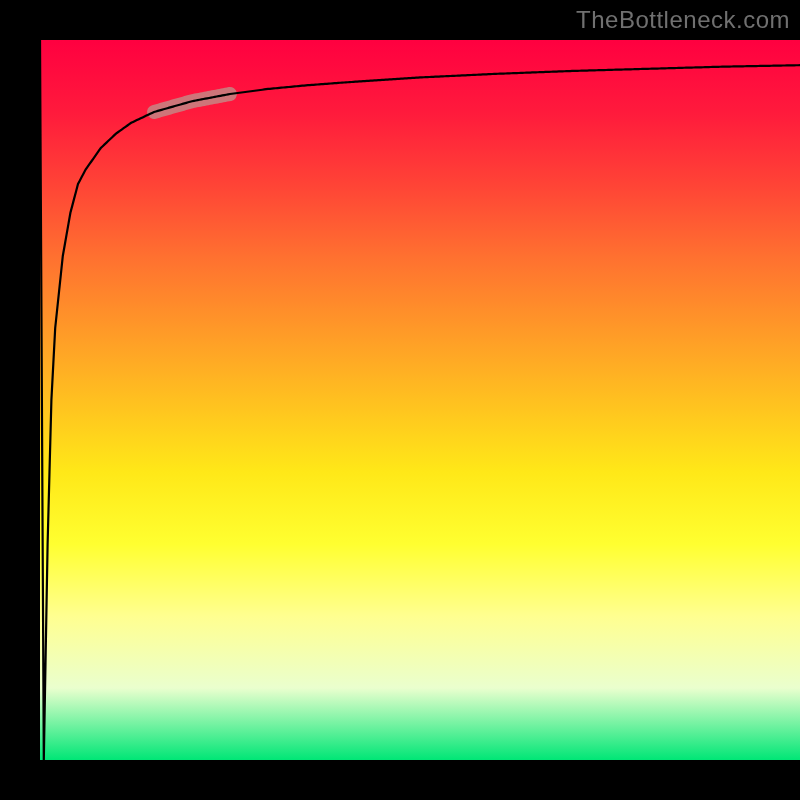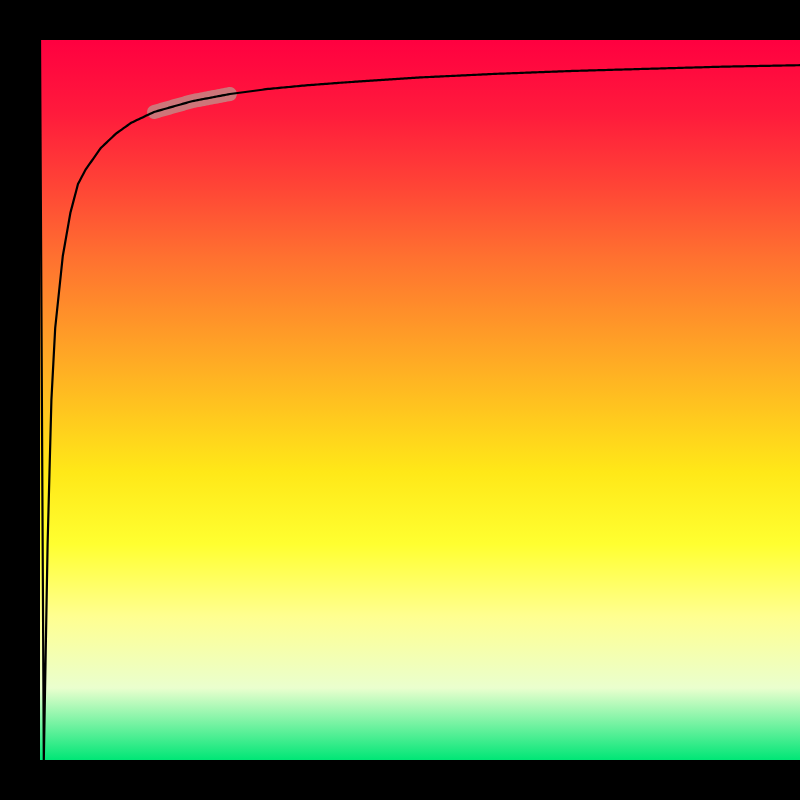--- a/index.html
+++ b/index.html
@@ -61,13 +61,14 @@
 
 <div class="frame">
   <div class="plot">
     <svg class="curve" viewBox="0 0 760 720" preserveAspectRatio="none">
 
       <path d="M114.00 72.00 L115.90 71.46 L117.80 70.92 L119.70 70.38 L121.60 69.84 L123.50 69.30 L125.40 68.76 L127.30 68.22 L129.20 67.68 L131.10 67.14 L133.00 66.60 L134.90 66.06 L136.80 65.52 L138.70 64.98 L140.60 64.44 L142.50 63.90 L144.40 63.36 L146.30 62.82 L148.20 62.28 L150.10 61.74 L152.00 61.20 L153.90 60.84 L155.80 60.48 L157.70 60.12 L159.60 59.76 L161.50 59.40 L163.40 59.04 L165.30 58.68 L167.20 58.32 L169.10 57.96 L171.00 57.60 L172.90 57.24 L174.80 56.88 L176.70 56.52 L178.60 56.16 L180.50 55.80 L182.40 55.44 L184.30 55.08 L186.20 54.72 L188.10 54.36 L190.00 54.00 " id="hlPath" stroke="#c98080" stroke-width="14" stroke-linecap="round" fill="none" opacity="0.9"></path>
 
       <path d="M0.00 0.00 L1.90 360.00 L3.80 720.00 L5.70 612.00 L7.60 504.00 L9.50 432.00 L11.40 360.00 L13.30 324.00 L15.20 288.00 L17.10 270.00 L19.00 252.00 L20.90 234.00 L22.80 216.00 L24.70 205.20 L26.60 194.40 L28.50 183.60 L30.40 172.80 L32.30 165.60 L34.20 158.40 L36.10 151.20 L38.00 144.00 L39.90 140.40 L41.80 136.80 L43.70 133.20 L45.60 129.60 L47.50 126.90 L49.40 124.20 L51.30 121.50 L53.20 118.80 L55.10 116.10 L57.00 113.40 L58.90 110.70 L60.80 108.00 L62.70 106.20 L64.60 104.40 L66.50 102.60 L68.40 100.80 L70.30 99.00 L72.20 97.20 L74.10 95.40 L76.00 93.60 L77.90 92.25 L79.80 90.90 L81.70 89.55 L83.60 88.20 L85.50 86.85 L87.40 85.50 L89.30 84.15 L91.20 82.80 L93.10 81.90 L95.00 81.00 L96.90 80.10 L98.80 79.20 L100.70 78.30 L102.60 77.40 L104.50 76.50 L106.40 75.60 L108.30 74.70 L110.20 73.80 L112.10 72.90 L114.00 72.00 L115.90 71.46 L117.80 70.92 L119.70 70.38 L121.60 69.84 L123.50 69.30 L125.40 68.76 L127.30 68.22 L129.20 67.68 L131.10 67.14 L133.00 66.60 L134.90 66.06 L136.80 65.52 L138.70 64.98 L140.60 64.44 L142.50 63.90 L144.40 63.36 L146.30 62.82 L148.20 62.28 L150.10 61.74 L152.00 61.20 L153.90 60.84 L155.80 60.48 L157.70 60.12 L159.60 59.76 L161.50 59.40 L163.40 59.04 L165.30 58.68 L167.20 58.32 L169.10 57.96 L171.00 57.60 L172.90 57.24 L174.80 56.88 L176.70 56.52 L178.60 56.16 L180.50 55.80 L182.40 55.44 L184.30 55.08 L186.20 54.72 L188.10 54.36 L190.00 54.00 L191.90 53.75 L193.80 53.50 L195.70 53.24 L197.60 52.99 L199.50 52.74 L201.40 52.49 L203.30 52.24 L205.20 51.98 L207.10 51.73 L209.00 51.48 L210.90 51.23 L212.80 50.98 L214.70 50.72 L216.60 50.47 L218.50 50.22 L220.40 49.97 L222.30 49.72 L224.20 49.46 L226.10 49.21 L228.00 48.96 L229.90 48.78 L231.80 48.60 L233.70 48.42 L235.60 48.24 L237.50 48.06 L239.40 47.88 L241.30 47.70 L243.20 47.52 L245.10 47.34 L247.00 47.16 L248.90 46.98 L250.80 46.80 L252.70 46.62 L254.60 46.44 L256.50 46.26 L258.40 46.08 L260.30 45.90 L262.20 45.72 L264.10 45.54 L266.00 45.36 L267.90 45.22 L269.80 45.07 L271.70 44.93 L273.60 44.78 L275.50 44.64 L277.40 44.50 L279.30 44.35 L281.20 44.21 L283.10 44.06 L285.00 43.92 L286.90 43.78 L288.80 43.63 L290.70 43.49 L292.60 43.34 L294.50 43.20 L296.40 43.06 L298.30 42.91 L300.20 42.77 L302.10 42.62 L304.00 42.48 L305.90 42.35 L307.80 42.23 L309.70 42.10 L311.60 41.98 L313.50 41.85 L315.40 41.72 L317.30 41.60 L319.20 41.47 L321.10 41.35 L323.00 41.22 L324.90 41.09 L326.80 40.97 L328.70 40.84 L330.60 40.72 L332.50 40.59 L334.40 40.46 L336.30 40.34 L338.20 40.21 L340.10 40.09 L342.00 39.96 L343.90 39.83 L345.80 39.71 L347.70 39.58 L349.60 39.46 L351.50 39.33 L353.40 39.20 L355.30 39.08 L357.20 38.95 L359.10 38.83 L361.00 38.70 L362.90 38.57 L364.80 38.45 L366.70 38.32 L368.60 38.20 L370.50 38.07 L372.40 37.94 L374.30 37.82 L376.20 37.69 L378.10 37.57 L380.00 37.44 L381.90 37.35 L383.80 37.26 L385.70 37.17 L387.60 37.08 L389.50 36.99 L391.40 36.90 L393.30 36.81 L395.20 36.72 L397.10 36.63 L399.00 36.54 L400.90 36.45 L402.80 36.36 L404.70 36.27 L406.60 36.18 L408.50 36.09 L410.40 36.00 L412.30 35.91 L414.20 35.82 L416.10 35.73 L418.00 35.64 L419.90 35.55 L421.80 35.46 L423.70 35.37 L425.60 35.28 L427.50 35.19 L429.40 35.10 L431.30 35.01 L433.20 34.92 L435.10 34.83 L437.00 34.74 L438.90 34.65 L440.80 34.56 L442.70 34.47 L444.60 34.38 L446.50 34.29 L448.40 34.20 L450.30 34.11 L452.20 34.02 L454.10 33.93 L456.00 33.84 L457.90 33.77 L459.80 33.70 L461.70 33.62 L463.60 33.55 L465.50 33.48 L467.40 33.41 L469.30 33.34 L471.20 33.26 L473.10 33.19 L475.00 33.12 L476.90 33.05 L478.80 32.98 L480.70 32.90 L482.60 32.83 L484.50 32.76 L486.40 32.69 L488.30 32.62 L490.20 32.54 L492.10 32.47 L494.00 32.40 L495.90 32.33 L497.80 32.26 L499.70 32.18 L501.60 32.11 L503.50 32.04 L505.40 31.97 L507.30 31.90 L509.20 31.82 L511.10 31.75 L513.00 31.68 L514.90 31.61 L516.80 31.54 L518.70 31.46 L520.60 31.39 L522.50 31.32 L524.40 31.25 L526.30 31.18 L528.20 31.10 L530.10 31.03 L532.00 30.96 L533.90 30.91 L535.80 30.85 L537.70 30.80 L539.60 30.74 L541.50 30.69 L543.40 30.64 L545.30 30.58 L547.20 30.53 L549.10 30.47 L551.00 30.42 L552.90 30.37 L554.80 30.31 L556.70 30.26 L558.60 30.20 L560.50 30.15 L562.40 30.10 L564.30 30.04 L566.20 29.99 L568.10 29.93 L570.00 29.88 L571.90 29.83 L573.80 29.77 L575.70 29.72 L577.60 29.66 L579.50 29.61 L581.40 29.56 L583.30 29.50 L585.20 29.45 L587.10 29.39 L589.00 29.34 L590.90 29.29 L592.80 29.23 L594.70 29.18 L596.60 29.12 L598.50 29.07 L600.40 29.02 L602.30 28.96 L604.20 28.91 L606.10 28.85 L608.00 28.80 L609.90 28.75 L611.80 28.69 L613.70 28.64 L615.60 28.58 L617.50 28.53 L619.40 28.48 L621.30 28.42 L623.20 28.37 L625.10 28.31 L627.00 28.26 L628.90 28.21 L630.80 28.15 L632.70 28.10 L634.60 28.04 L636.50 27.99 L638.40 27.94 L640.30 27.88 L642.20 27.83 L644.10 27.77 L646.00 27.72 L647.90 27.67 L649.80 27.61 L651.70 27.56 L653.60 27.50 L655.50 27.45 L657.40 27.40 L659.30 27.34 L661.20 27.29 L663.10 27.23 L665.00 27.18 L666.90 27.13 L668.80 27.07 L670.70 27.02 L672.60 26.96 L674.50 26.91 L676.40 26.86 L678.30 26.80 L680.20 26.75 L682.10 26.69 L684.00 26.64 L685.90 26.60 L687.80 26.57 L689.70 26.53 L691.60 26.50 L693.50 26.46 L695.40 26.42 L697.30 26.39 L699.20 26.35 L701.10 26.32 L703.00 26.28 L704.90 26.24 L706.80 26.21 L708.70 26.17 L710.60 26.14 L712.50 26.10 L714.40 26.06 L716.30 26.03 L718.20 25.99 L720.10 25.96 L722.00 25.92 L723.90 25.88 L725.80 25.85 L727.70 25.81 L729.60 25.78 L731.50 25.74 L733.40 25.70 L735.30 25.67 L737.20 25.63 L739.10 25.60 L741.00 25.56 L742.90 25.52 L744.80 25.49 L746.70 25.45 L748.60 25.42 L750.50 25.38 L752.40 25.34 L754.30 25.31 L756.20 25.27 L758.10 25.24 L760.00 25.20 " id="mainPath" stroke="#000000" stroke-width="2.2" fill="none"></path>
     </svg>
   </div>
+  <div class="watermark">TheBottleneck.com</div>
 </div>
 
 </body></html>

